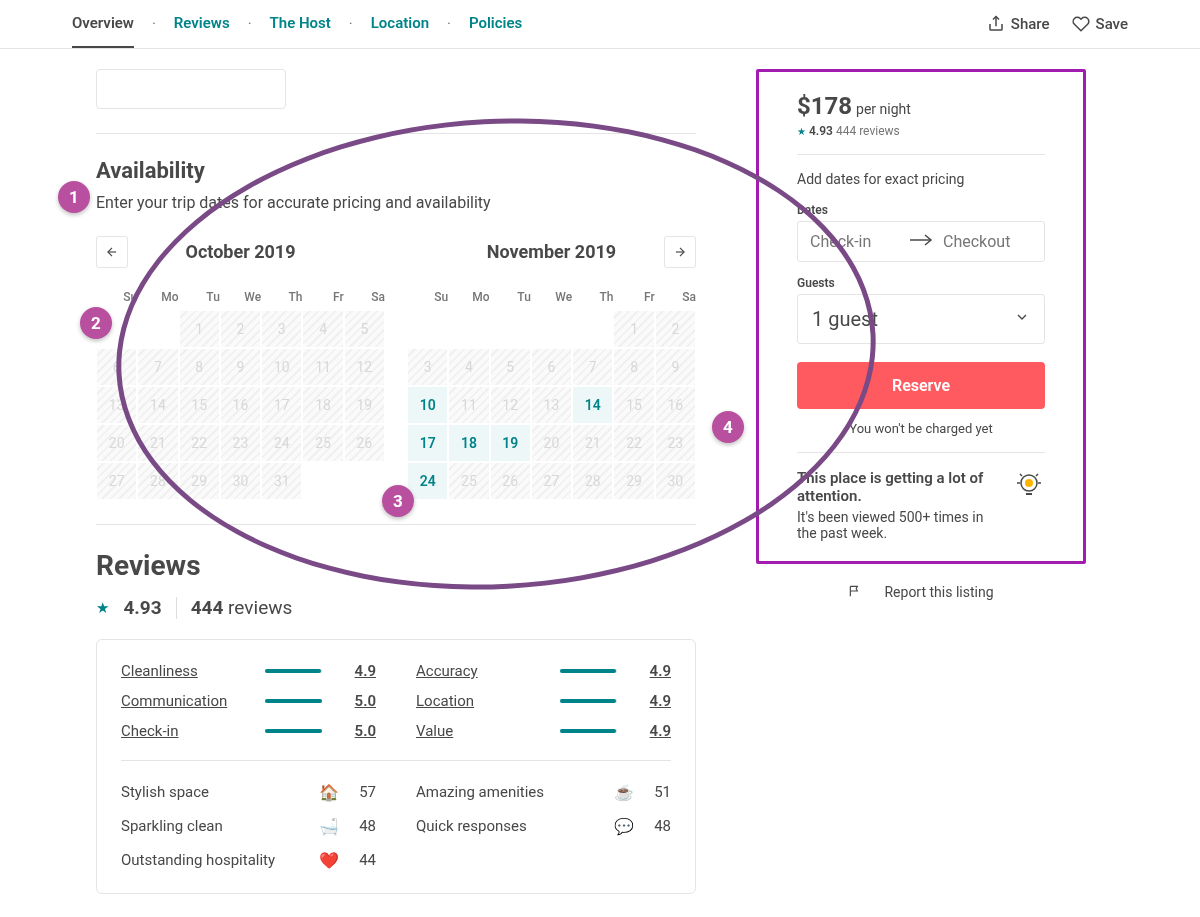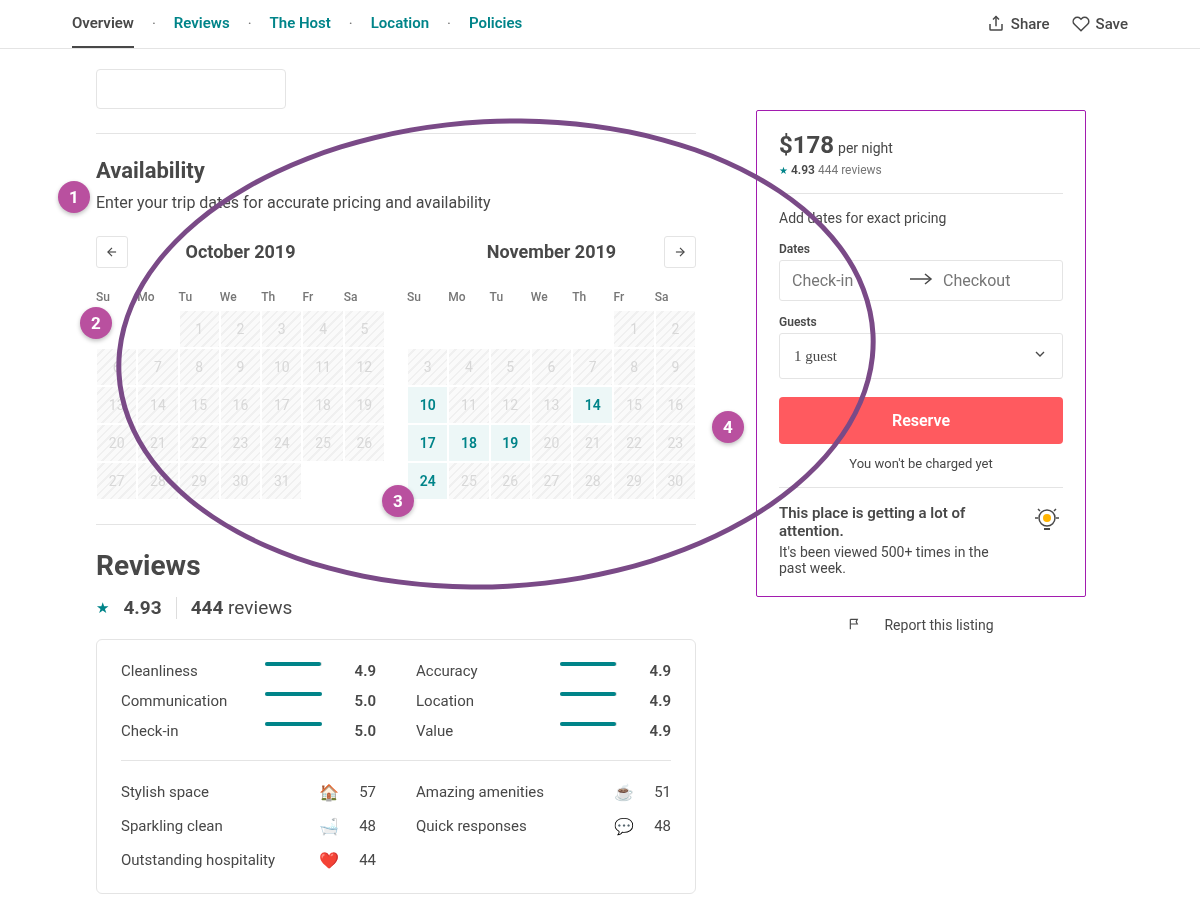--- a/index.html
+++ b/index.html
@@ -30,62 +30,62 @@
   .subtitle { font-size:16px; color:#484848; margin-bottom:24px; }
 
   .cal-wrap { position:relative; }
   .cal-nav { position:absolute; top:0; width:32px; height:32px; border:1px solid #e4e4e4; background:#fff; display:flex; align-items:center; justify-content:center; border-radius:3px; cursor:pointer;}
   .cal-nav.prev { left:0; }
   .cal-nav.next { right:0; }
   .cal-months { display:flex; gap:22px; }
   .cal-month { flex:1; }
   .cal-title { text-align:center; font-size:18px; font-weight:700; color:#484848; margin-bottom:16px; height:32px; line-height:32px;}
   .cal-grid { display:grid; grid-template-columns: repeat(7, 1fr); gap:0; }
-  .cal-dow { text-align:left; font-size:12px; color:#767676; padding:6px 0; font-weight:500;}
+  .cal-dow { text-align:right; font-size:12px; color:#767676; padding:6px 0; font-weight:500;}
   .cal-day { position:relative; height:38px; display:flex; align-items:center; justify-content:center; font-size:14px; border:1px solid transparent;}
   .cal-day.disabled { color:#d8d8d8; background: repeating-linear-gradient(135deg, #fafafa, #fafafa 4px, #f0f0f0 4px, #f0f0f0 6px); border:1px solid #fff;}
   .cal-day.avail { color:#008489; font-weight:600; background:#edf7f7; border:1px solid #fff; cursor:pointer;}
   .cal-day.empty { background:transparent; }
 
   
   .reviews-title { font-size:28px; font-weight:700; margin-bottom:14px;}
   .rating-row { display:flex; align-items:center; gap:14px; font-size:19px;}
   .star { color:#008489; font-size:15px;}
   .rating-val{ font-weight:700;}
   .vbar { width:1px; height:22px; background:#ddd;}
   .rev-count { font-weight:700; }
   .rev-lbl { color:#484848; font-weight:400;}
 
   .ratings-card { border:1px solid #e4e4e4; border-radius:6px; padding:22px 24px; margin-top:20px;}
   .ratings-grid { display:grid; grid-template-columns:1fr 1fr; gap:12px 40px; }
-  .rrow { display:flex; gap:24px; }
+  .rrow { display:flex; align-items:center; gap:24px;text-decoration:underline; }
   .rlabel { width:120px; font-size:15px; color:#484848;}
   .rbar { flex:1; height:4px; background:#d8d8d8; border-radius:2px; position:relative;}
   .rbar-fill{ position:absolute; left:0; top:0; bottom:0; background:#008489; border-radius:2px;}
   .rnum { width:30px; text-align:right; font-size:15px; font-weight:600;}
   .ratings-div { border-top:1px solid #e4e4e4; margin:20px 0;}
   .badge-row { display:flex; align-items:center; gap:10px;}
   .badge-label { flex:1; font-size:15px;}
   .badge-icon { width:22px; height:22px; display:flex; align-items:center; justify-content:center;}
   .badge-num { width:26px; text-align:right; font-size:15px; color:#484848;}
 
   
-  .book-card { border:1px solid #a21caf; border-radius:2px; padding:20px 22px;margin-top:41px;}
+  .book-card { border:3px solid #a21caf; border-radius:2px; padding:20px 38px;}
   .price { font-size:24px; font-weight:700; display:inline;}
   .pernight { font-size:14px; color:#484848; font-weight:400;}
   .tiny-rating { display:flex; gap:3px; align-items:center; font-size:12px; color:#484848; margin-top:4px;}
   .tiny-rating .star{ font-size:10px;}
   .bc-div{ border-top:1px solid #e4e4e4; margin:16px 0;}
   .bc-note{ font-size:14px; color:#484848; margin-bottom:16px;}
   .field-label{ font-size:12px; font-weight:600; margin-bottom:4px;}
   .dates-box{ border:1px solid #e4e4e4; border-radius:3px; display:flex; align-items:center; padding:10px 12px; gap:10px; margin-bottom:14px;}
   .dates-box .half{ flex:1; font-size:16px; color:#767676;}
   .arrow { color:#484848;}
   .guest-box{ border:1px solid #e4e4e4; border-radius:3px; display:flex; justify-content:space-between; align-items:center; padding:12px 14px; margin-bottom:18px; cursor:pointer;}
-  .guest-val{ font-size:15px;font-family:Liberation Serif, serif;}
+  .guest-val{ font-size:20px;}
   .reserve-btn{ background:#ff5a5f; color:#fff; text-align:center; padding:14px; font-size:16px; font-weight:600; border-radius:4px; cursor:pointer;}
   .nocharge{ text-align:center; font-size:13px; color:#484848; margin-top:12px;}
   .attn-head{ font-size:15px; font-weight:600;}
   .attn-body{ font-size:14px; color:#484848; margin-top:4px;}
   .attn-row{ display:flex; gap:28px; align-items:flex-start;}
   .bulb{ width:32px; flex-shrink:0;}
 
   .report{ text-align:center; margin-top:20px; font-size:14px; color:#484848; display:flex; justify-content:center; gap:22px; cursor:pointer;}
 
   

